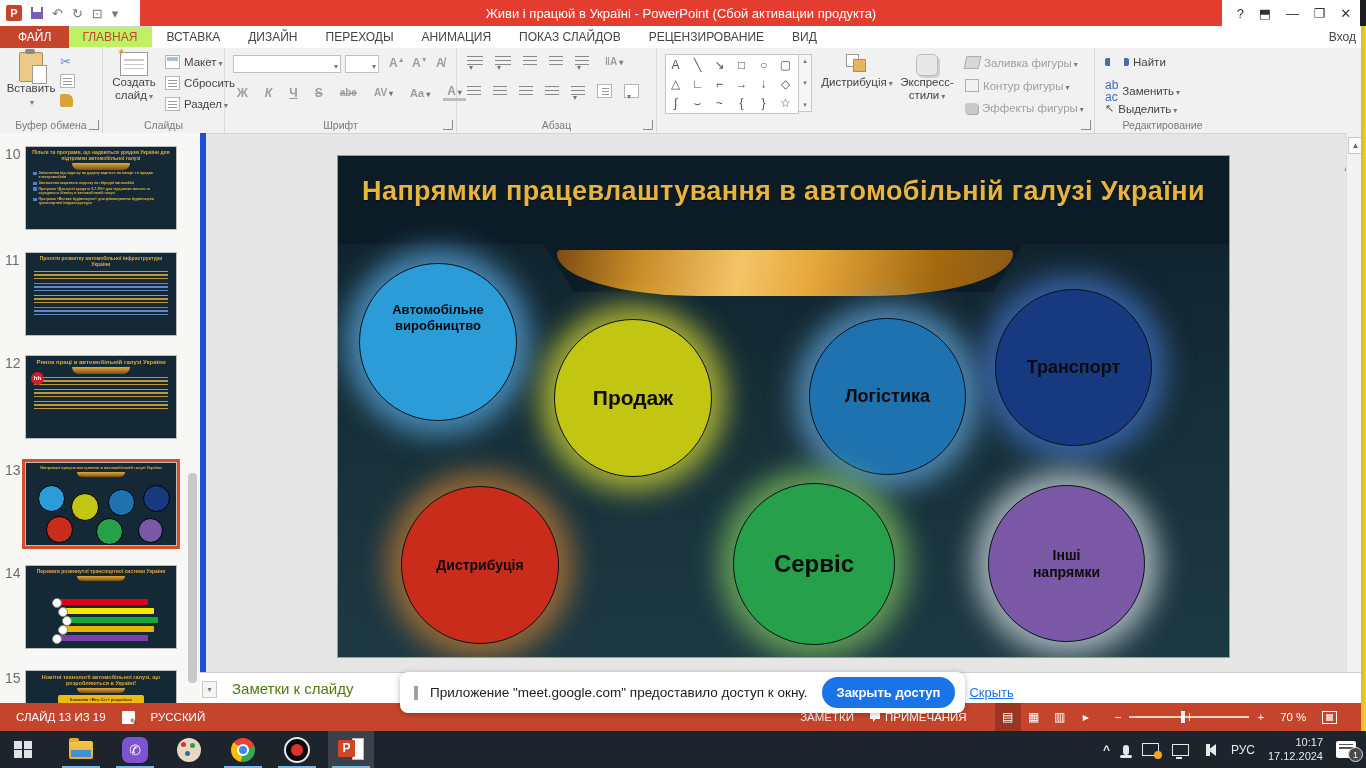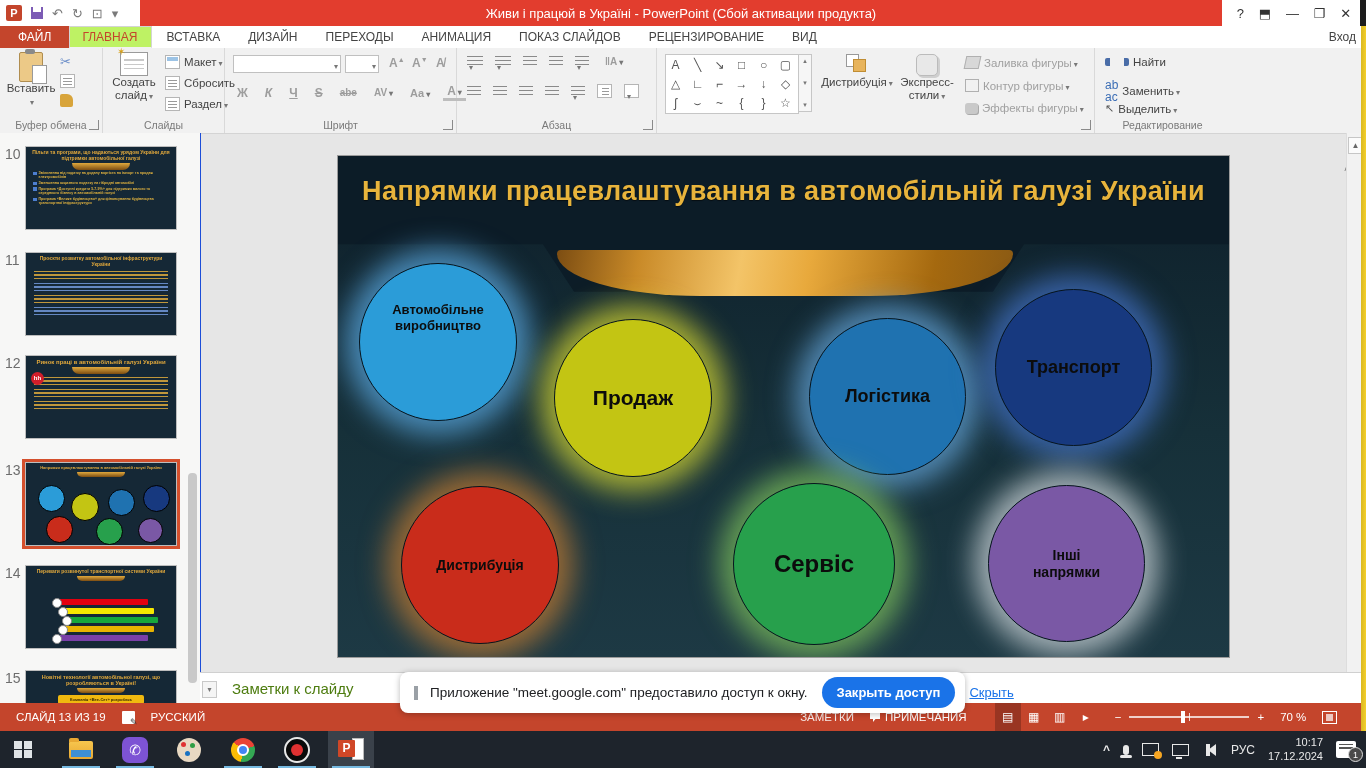--- a/index.html
+++ b/index.html
@@ -47,21 +47,21 @@
   .shapecell{width:19px;height:17px;display:flex;align-items:center;justify-content:center;font-size:12px;color:#555;}
   .clip{width:22px;height:28px;background:#ecc987;border:1px solid #b08d4f;border-radius:2px;position:relative;}
   .clip::before{content:"";position:absolute;top:-4px;left:5px;width:10px;height:5px;background:#8a8a8a;border-radius:2px;}
   .clip::after{content:"";position:absolute;right:-5px;bottom:-3px;width:13px;height:17px;background:#fff;border:1px solid #9a9a9a;}
   .newslide{width:26px;height:22px;background:#fff;border:1px solid #9a9a9a;position:relative;}
   .newslide::before{content:"✶";position:absolute;left:-4px;top:-7px;color:#d8a21a;font-size:10px;}
   .newslide::after{content:"";position:absolute;left:3px;right:3px;top:6px;height:10px;
       background:repeating-linear-gradient(to bottom,#c9c9c9 0 1.5px,transparent 1.5px 4.5px);}
 
   
-  .thumbpanel{left:0;top:133px;width:200px;height:570px;background:#f7f7f6;overflow:hidden;border-right:1px solid #1d4ed8;}
+  .thumbpanel{left:0;top:133px;width:200px;height:570px;background:#f7f7f6;overflow:hidden;border-right:6px solid #1d4ed8;}
   .slnum{position:absolute;left:5px;font-size:14px;color:#6d6d6d;}
   .tframe{position:absolute;left:25px;width:152px;height:84px;background:#152836;border:1px solid #bdbdbd;overflow:hidden;box-sizing:border-box;}
   .tframe.sel{outline:3px solid #d4502d;}
   .ttitle{color:#e2a93c;font-weight:bold;font-size:5px;line-height:1.15;text-align:center;padding:3px 6px 0 6px;}
   .tban{width:58px;height:7px;margin:1px auto 1px auto;background:linear-gradient(180deg,#e0a93e,#7c4d12);border-radius:0 0 12px 12px;}
   .titem{display:flex;gap:2px;margin:1.5px 7px;align-items:flex-start;}
   .titem .sq{width:3.5px;height:3.5px;background:#4d7fd0;flex:0 0 auto;margin-top:.5px;}
   .titem .tx{font-size:3.6px;line-height:1.2;color:#e0b23f;font-weight:bold;}
   .noise{height:9px;margin:3px 8px;background:repeating-linear-gradient(to bottom,rgba(222,170,60,.85) 0 1.2px,transparent 1.2px 3.4px);}
   .noise.blue{background:repeating-linear-gradient(to bottom,rgba(120,160,230,.8) 0 1.2px,transparent 1.2px 3.4px);}

